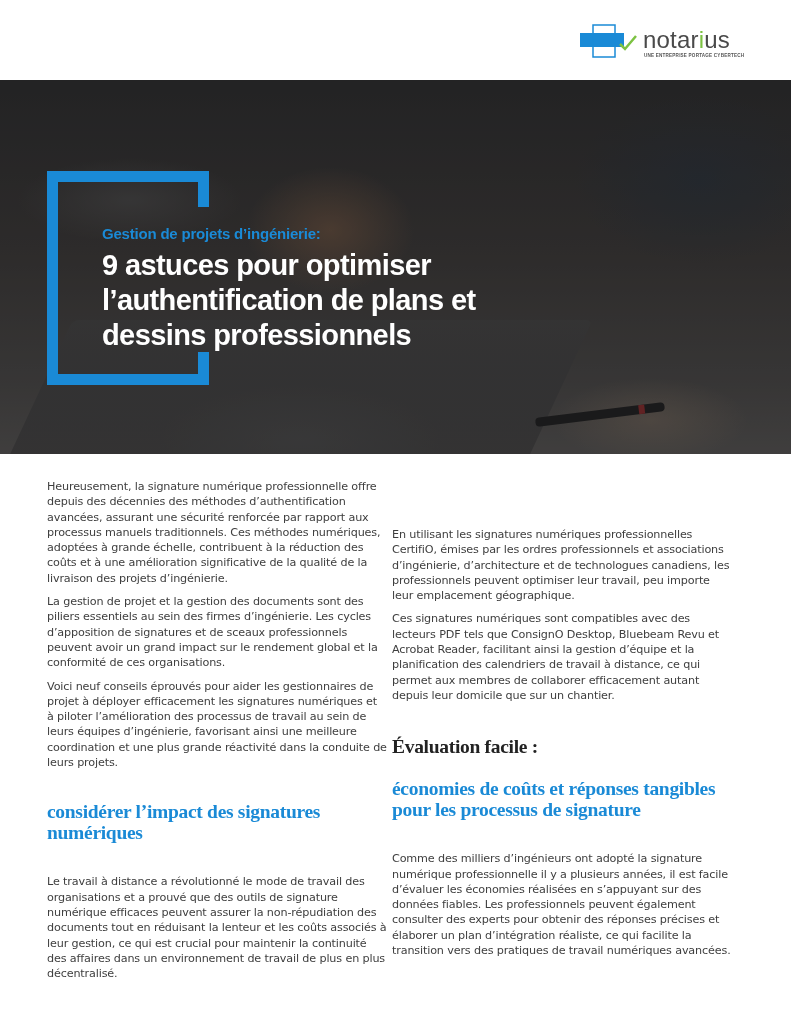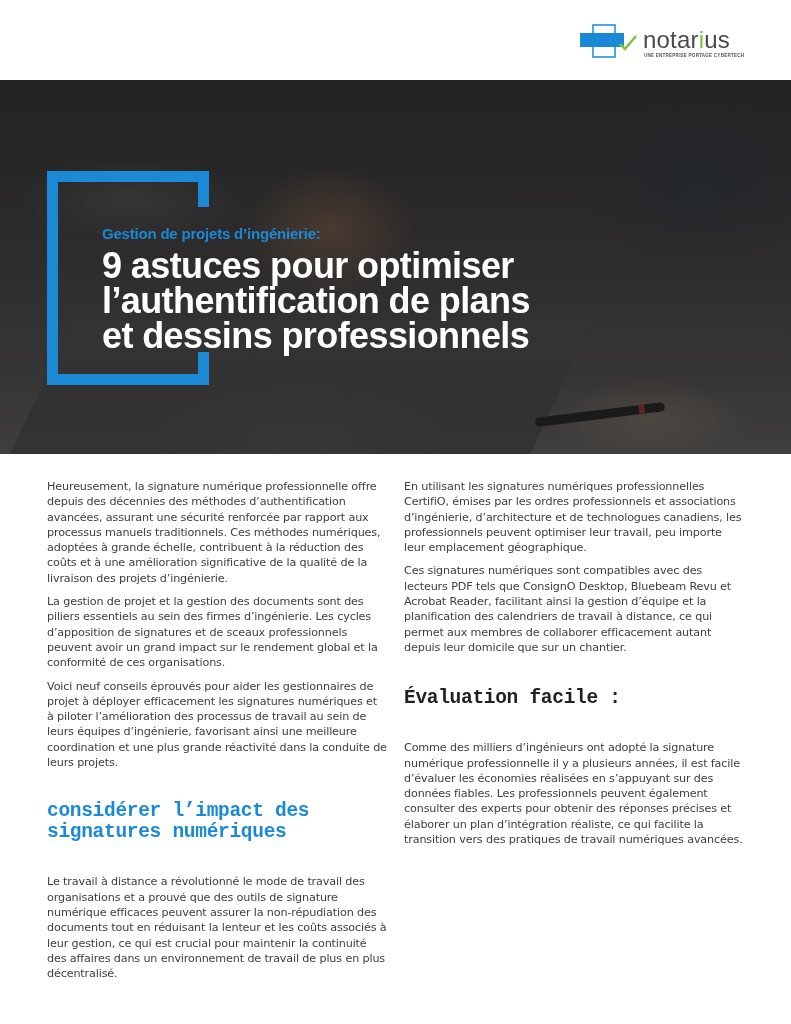--- a/index.html
+++ b/index.html
@@ -30,27 +30,27 @@
 
   .bracket { position: absolute; left: 47px; top: 171px; width: 162px; height: 214px; }
   .bracket .l { position: absolute; left: 0; top: 0; width: 11px; height: 214px; background: #1a8ad6; }
   .bracket .t { position: absolute; left: 0; top: 0; width: 162px; height: 11px; background: #1a8ad6; }
   .bracket .b { position: absolute; left: 0; bottom: 0; width: 162px; height: 11px; background: #1a8ad6; }
   .bracket .rt { position: absolute; right: 0; top: 0; width: 11px; height: 36px; background: #1a8ad6; }
   .bracket .rb { position: absolute; right: 0; bottom: 0; width: 11px; height: 33px; background: #1a8ad6; }
 
   .hero-text { position: absolute; left: 102px; top: 214px; width: 460px; margin-top: 11px; }
   .kicker { font-family: "Liberation Sans", sans-serif; font-weight: bold; font-size: 15px; color: #1a8ad6; letter-spacing: -0.2px; }
-  .hero-title { margin-top: 6px; font-family: "Liberation Sans", sans-serif; font-weight: bold; font-size: 36px; line-height: 35px; color: #ffffff; letter-spacing: -0.6px; }
+  .hero-title { margin-top: 6px; font-family: "Liberation Sans", sans-serif; font-weight: bold; font-size: 29px; line-height: 35px; color: #ffffff; letter-spacing: -0.6px; }
 
   .col { position: absolute; top: 479px; width: 340px; font-size: 11.2px; line-height: 15.3px; color: #3e3e3e; }
   .col-left { left: 47px; }
-  .col-right { left: 404px; }
+  .col-right { left: 392px; margin-top: 48px; }
   .col p { margin-bottom: 8px; white-space: pre-line; letter-spacing: -0.15px; }
-  .h2 { font-family: Liberation Mono, monospace; font-weight: bold; font-size: 19.5px; line-height: 21px; margin: 10px 0 10px; letter-spacing: -0.3px; white-space: pre-line; }
+  .h2 { font-family: Liberation Serif, serif; font-weight: bold; font-size: 19.5px; line-height: 21px; margin: 10px 0 10px; letter-spacing: -0.3px; white-space: pre-line; }
   .h2 .dark { color: #222222; display: block; }
   .h2 .blue { color: #1a8ad6; display: block; }
 </style>
 </head>
 <body>
 
 <div class="header">
   <div class="logo">
     <svg class="logo-mark" viewBox="0 0 60 34">
       <rect x="0" y="9" width="44" height="14" fill="#1a8ad6"></rect>
@@ -89,15 +89,16 @@
     <span class="blue">considérer l’impact des signatures numériques</span>
   </h2>
   <p>Le travail à distance a révolutionné le mode de travail des organisations et a prouvé que des outils de signature numérique efficaces peuvent assurer la non-répudiation des documents tout en réduisant la lenteur et les coûts associés à leur gestion, ce qui est crucial pour maintenir la continuité des affaires dans un environnement de travail de plus en plus décentralisé.</p>
 </div>
 
 <div class="col col-right">
   <p>En utilisant les signatures numériques professionnelles CertifiO, émises par les ordres professionnels et associations d’ingénierie, d’architecture et de technologues canadiens, les professionnels peuvent optimiser leur travail, peu importe leur emplacement géographique.</p>
   <p>Ces signatures numériques sont compatibles avec des lecteurs PDF tels que ConsignO Desktop, Bluebeam Revu et Acrobat Reader, facilitant ainsi la gestion d’équipe et la planification des calendriers de travail à distance, ce qui permet aux membres de collaborer efficacement autant depuis leur domicile que sur un chantier.</p>
   <h2 class="h2" style="margin-top:12px;">
     <span class="dark">Évaluation facile :</span>
+    <span class="blue">économies de coûts et réponses tangibles pour les processus de signature</span>
   </h2>
   <p>Comme des milliers d’ingénieurs ont adopté la signature numérique professionnelle il y a plusieurs années, il est facile d’évaluer les économies réalisées en s’appuyant sur des données fiables. Les professionnels peuvent également consulter des experts pour obtenir des réponses précises et élaborer un plan d’intégration réaliste, ce qui facilite la transition vers des pratiques de travail numériques avancées.</p>
 </div>
 
 </body></html>

